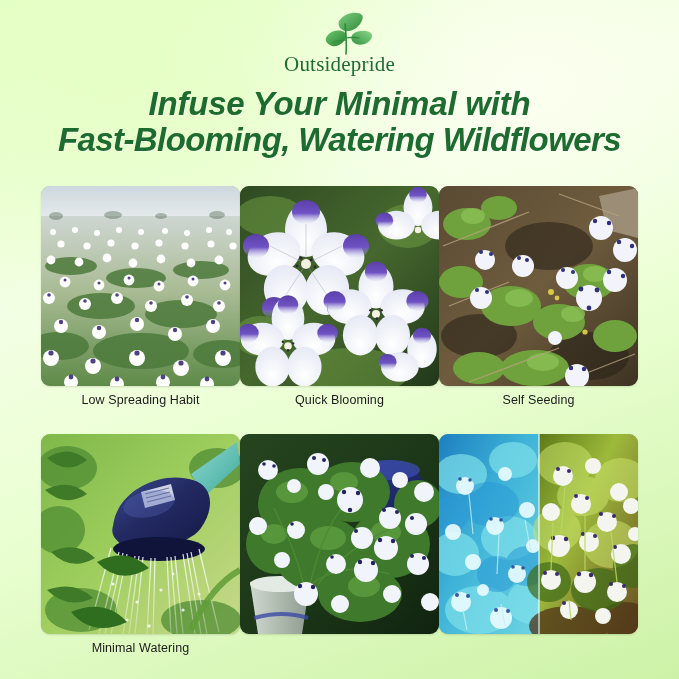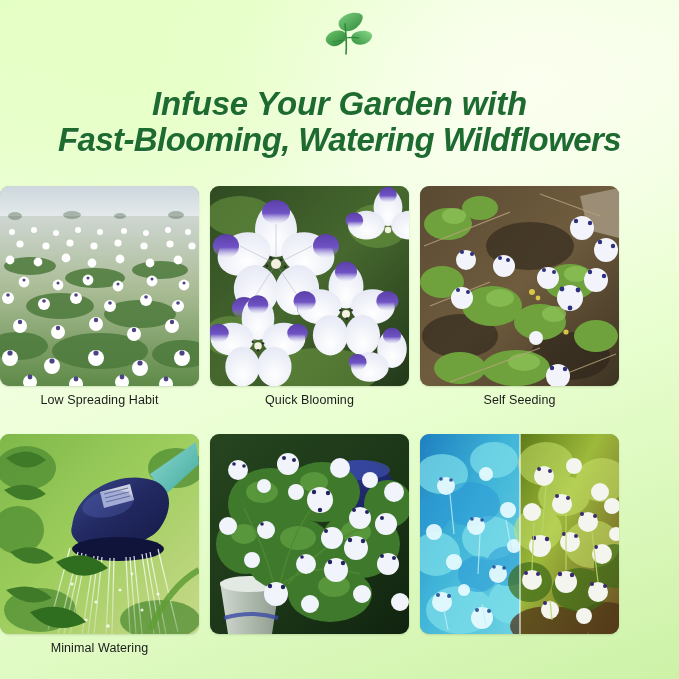--- a/index.html
+++ b/index.html
@@ -31,21 +31,21 @@
     font-weight:bold;font-style:italic;
     font-size:33px;line-height:36px;color:#1d6b2f;
     letter-spacing:-.2px;
     text-shadow:1px 1px 0 rgba(255,255,255,.55);
   }
   .headline span{display:block;}
   .headline .l2{letter-spacing:-.6px;}
 
   
   .grid{position:absolute;left:0;top:186px;width:679px;}
-  .row{display:flex;gap:11px;}
+  .row{display:flex;justify-content:center;gap:0;}
   .row2{margin-top:27px;}
   .cell{width:199px;}
   .thumb{
     width:199px;height:200px;border-radius:9px;overflow:hidden;
     position:relative;background:#9db98a;
     box-shadow:0 1px 2px rgba(60,80,40,.18);
   }
   .cap{
     text-align:center;font-size:12.5px;color:#1b1b1b;
     margin-top:7px;letter-spacing:.1px;
@@ -74,24 +74,25 @@
             <stop offset="1" stop-color="#277f32"></stop>
         </linearGradient>
       </defs>
       <path d="M38 11 C44 2,57 1,61 5 C64 9,57 20,48 21 C41 22,36 17,38 11 Z" fill="url(#lg1)"></path>
       <path d="M52 24 C58 19,70 20,71 25 C72 31,62 37,55 34 C50 32,49 27,52 24 Z" fill="url(#lg2)"></path>
       <path d="M26 26 C31 19,44 19,45 25 C46 32,35 39,29 35 C24 32,24 29,26 26 Z" fill="url(#lg3)"></path>
       <path d="M44 14 C45 24,46 33,45 44" stroke="#2f8a3a" stroke-width="1.6" fill="none" stroke-linecap="round"></path>
       <path d="M45 28 C50 27,54 27,58 28" stroke="#2f8a3a" stroke-width="1.2" fill="none" stroke-linecap="round"></path>
       <path d="M45 30 C40 30,36 31,32 32" stroke="#2f8a3a" stroke-width="1.2" fill="none" stroke-linecap="round"></path>
     </svg>
+    <div class="wordmark">Outsidepride</div>
   </div>
 
   <div class="headline">
-    <span class="l1">Infuse Your Garden with</span>
+    <span class="l1">Infuse Your Minimal with</span>
     <span class="l2">Fast-Blooming, Watering Wildflowers</span>
   </div>
 
   <div class="grid">
 
     <div class="row">
 
       <div class="cell">
         <div class="thumb">
           <svg viewBox="0 0 199 200" preserveAspectRatio="none">

